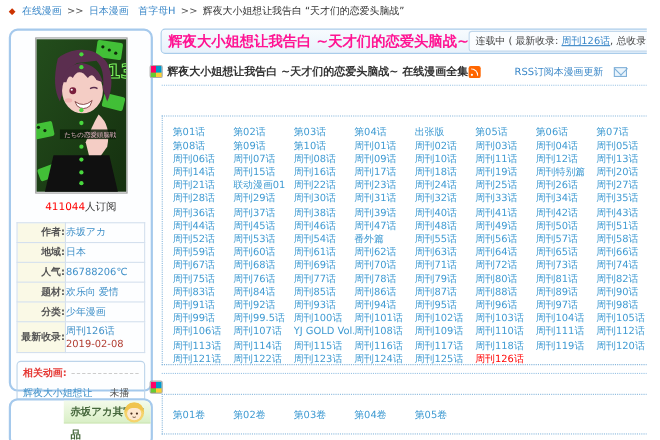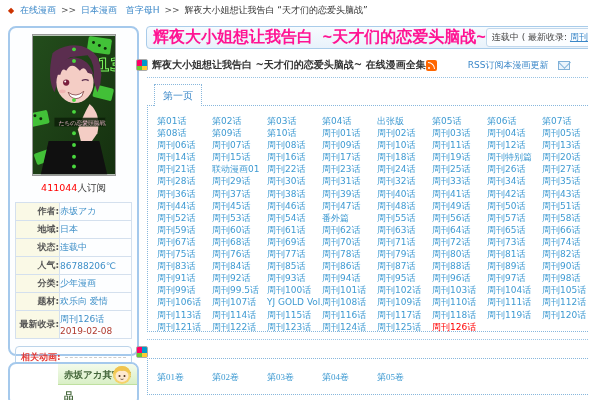--- a/index.html
+++ b/index.html
@@ -32,21 +32,21 @@
   .rel-row { display:flex; justify-content:space-between; margin-top:5px; }
   .rel-row a { color:#3e8fc8; }
   .rel-row span { color:#555; }
 
   .sidebar2 { position:absolute; left:8px; top:362px; width:131px; height:44px; border:2px solid #a5c9ec; border-radius:8px; background:#fff; overflow:hidden; }
   .sb2-head { position:relative; height:21px; background:linear-gradient(#f4fbeb,#d9efc6); border-bottom:1px solid #bfe0a0; font-size:9.5px; font-weight:bold; color:#44663a; line-height:21px; padding-left:6px;margin-left:48px; }
   .avatar { position:absolute; right:3px; top:-2px; width:24px; height:24px; }
 
   
   .titlebar { position:absolute; left:146px; top:26px; width:452px; height:23px; border:1px solid #a9ccea; border-radius:4px; background:linear-gradient(#f7fbfe,#e8f2fb); display:flex; align-items:center; justify-content:space-between; padding:0 6px; }
-  .main-title { color:#ff1493; font-weight:bold; font-size:16px; white-space:nowrap;font-family:Liberation Mono, monospace; }
+  .main-title { color:#ff1493; font-weight:bold; font-size:13px; white-space:nowrap; }
   .statusbox { font-size:9px; color:#444; border:1px solid #c2d8ec; border-radius:3px; background:#fbfdff; padding:2px 5px; white-space:nowrap; }
   .statusbox a { color:#3a87c8; text-decoration:underline; }
 
   .sec-head { position:absolute; left:136px; width:451px; height:16px; display:flex; align-items:center; font-size:10px; color:#333; font-weight:bold; white-space:nowrap; }
   .sec1 { top:57px; }
   .sec2 { top:344px; }
   .comic-icon { display:inline-block; width:12px; height:12px; margin-right:4px; border:1px solid #aaa; border-radius:2px; background:
     linear-gradient(90deg,#f06 50%,#09c 50%); position:relative; flex:0 0 auto; }
   .comic-icon::after { content:""; position:absolute; left:0; top:6px; width:10px; height:4px; background:linear-gradient(90deg,#6c3 50%,#fc3 50%); }
   .sec-right { margin-left:auto; display:flex; align-items:center; font-weight:normal; }
@@ -63,21 +63,21 @@
 
   .tab { position:absolute; left:154px; top:84px; width:48px; height:22px; border:1px dotted #88b7dc; border-bottom:none; background:#fff; z-index:2; text-align:center; line-height:22px; font-size:10px; }
   .tab a { color:#3a87c8; }
 
   .chap-box { position:absolute; left:147px; top:105px; width:451px; height:227px; border:1px dotted #88b7dc; padding:9px 0 0 9px; }
   .chap-grid { display:grid; grid-template-columns:repeat(8,55px); grid-auto-rows:12.1px; }
   .chap-grid a { font-size:9px; color:#3e9ad2; white-space:nowrap; overflow:hidden; line-height:12px; }
   .chap-grid a.hl { color:#ff0000; }
 
   .vol-box { position:absolute; left:147px; top:358px; width:451px; height:37px; border:1px dotted #88b7dc; padding:12px 0 0 9px; }
-  .vol-grid { display:grid; grid-template-columns:repeat(8,55px);font-family:Liberation Serif, serif; }
+  .vol-grid { display:grid; grid-template-columns:repeat(8,55px); }
   .vol-grid a { font-size:9px; color:#3e9ad2; white-space:nowrap; }
 </style>
 </head>
 <body>
 
 <div id="page">
 
   <div class="breadcrumb">
     <span class="bullet">◆</span>
     <a>在线漫画</a>
@@ -141,34 +141,30 @@
       <tbody>
           <tr>
         <td class="lbl">作者:</td>
         <td class="val"><a>赤坂アカ</a></td>
       </tr>
       <tr>
         <td class="lbl">地域:</td>
         <td class="val"><a>日本</a></td>
       </tr>
       <tr>
-        <td class="lbl">状态:</td>
-        <td class="val"><a>连载中</a></td>
-      </tr>
-      <tr>
         <td class="lbl">人气:</td>
         <td class="val">86788206℃</td>
       </tr>
       <tr>
+        <td class="lbl">题材:</td>
+        <td class="val"><a>欢乐向 爱情</a></td>
+      </tr>
+      <tr>
         <td class="lbl">分类:</td>
         <td class="val"><a>少年漫画</a></td>
-      </tr>
-      <tr>
-        <td class="lbl">题材:</td>
-        <td class="val"><a>欢乐向 爱情</a></td>
       </tr>
       <tr>
         <td class="lbl">最新收录:</td>
         <td class="val">
           <a>周刊126话</a><br>
           <span class="date-red">2019-02-08</span>
         </td>
       </tr>
     </tbody>
       </table>
@@ -211,21 +207,20 @@
     <span class="sec-right">
       <span class="rss-icon"></span>
       <a>RSS订阅本漫画更新</a>
       <span class="mail-icon"></span>
       <a>站内消息订阅</a>
 
     </span>
   </div>
   <div class="dotted-sep sep1"></div>
 
-  <div class="tab"><a>第一页</a></div>
   <div class="chap-box">
     <div class="chap-grid">
         <a>第01话</a>
         <a>第02话</a>
         <a>第03话</a>
         <a>第04话</a>
         <a>出张版</a>
         <a>第05话</a>
         <a>第06话</a>
         <a>第07话</a>

